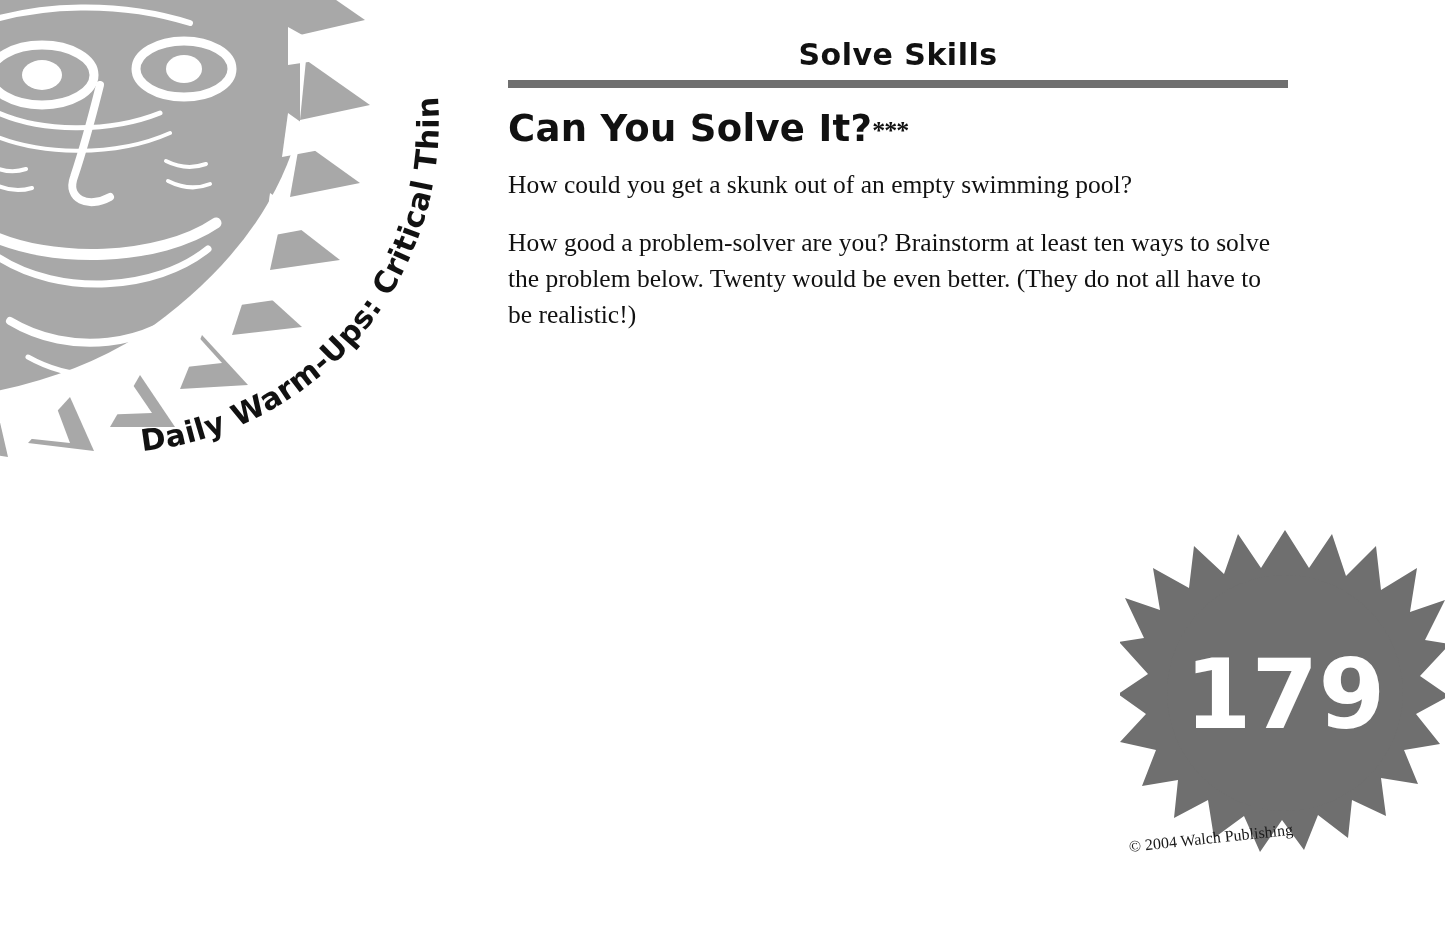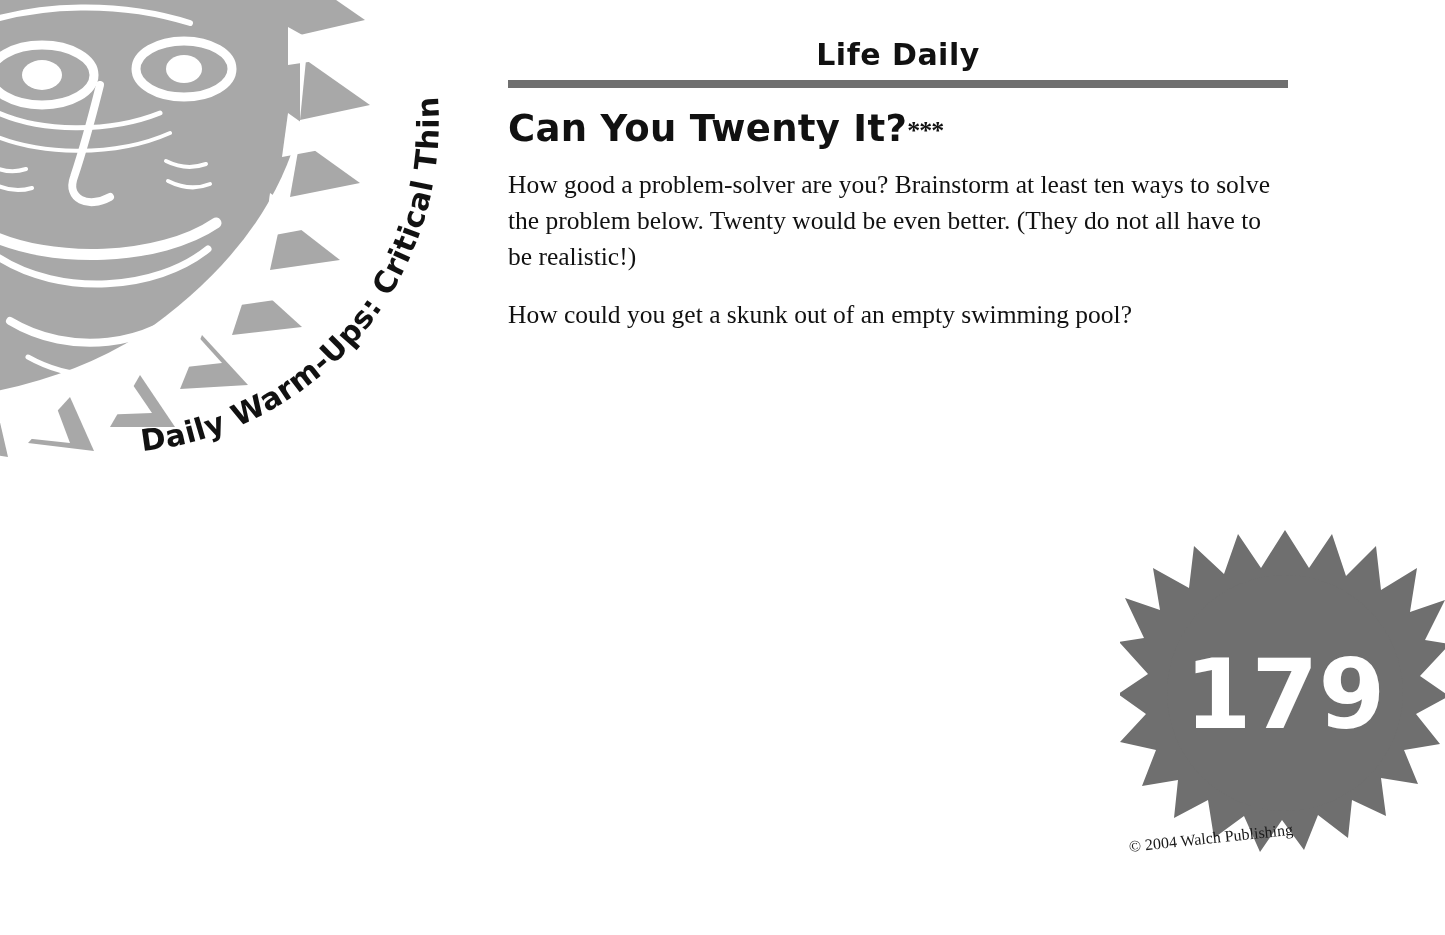--- a/index.html
+++ b/index.html
@@ -188,30 +188,30 @@
     <defs>
       <path id="titleArc" d="M 42 392 A 330 330 0 0 0 348 40" fill="none"></path>
     </defs>
     <text>
       <textPath href="#titleArc" startOffset="2%">Daily Warm-Ups: Critical Thinking</textPath>
     </text>
   </svg>
 </div>
 
 <div class="header">
-  <div class="header-title">Life Daily</div>
+  <div class="header-title">Solve Skills</div>
   <div class="header-rule"></div>
 </div>
 
 <div class="content">
   <h1 class="activity-title">
-    <span>Can You Twenty It?</span><span class="stars">***</span>
+    <span>Can You Solve It?</span><span class="stars">***</span>
   </h1>
+  <p class="para">How could you get a skunk out of an empty swimming pool?</p>
   <p class="para">How good a problem-solver are you? Brainstorm at least ten ways to solve the problem below. Twenty would be even better. (They do not all have to be realistic!)</p>
-  <p class="para">How could you get a skunk out of an empty swimming pool?</p>
 </div>
 
 <div class="page-badge">
   <svg width="330" height="330" viewBox="0 0 330 330" xmlns="http://www.w3.org/2000/svg">
     <g fill="#6f6f6f">
       <polygon points="165,2 189,40 212,6 226,48 256,18 261,62 297,40 290,84 325,72 305,112 330,116 300,148 329,168 296,186 320,216 284,222 298,256 261,250 266,288 232,272 228,310 198,287 184,322 162,292 140,324 124,288 94,310 88,272 54,290 58,252 22,258 36,222 0,214 26,186 -2,166 28,146 -1,114 24,110 5,70 40,82 33,40 69,60 74,18 104,46 118,6 141,40"></polygon>
       <circle cx="165" cy="165" r="118"></circle>
     </g>
     <text class="page-number-text" x="165" y="200" text-anchor="middle">179</text>
   </svg>

